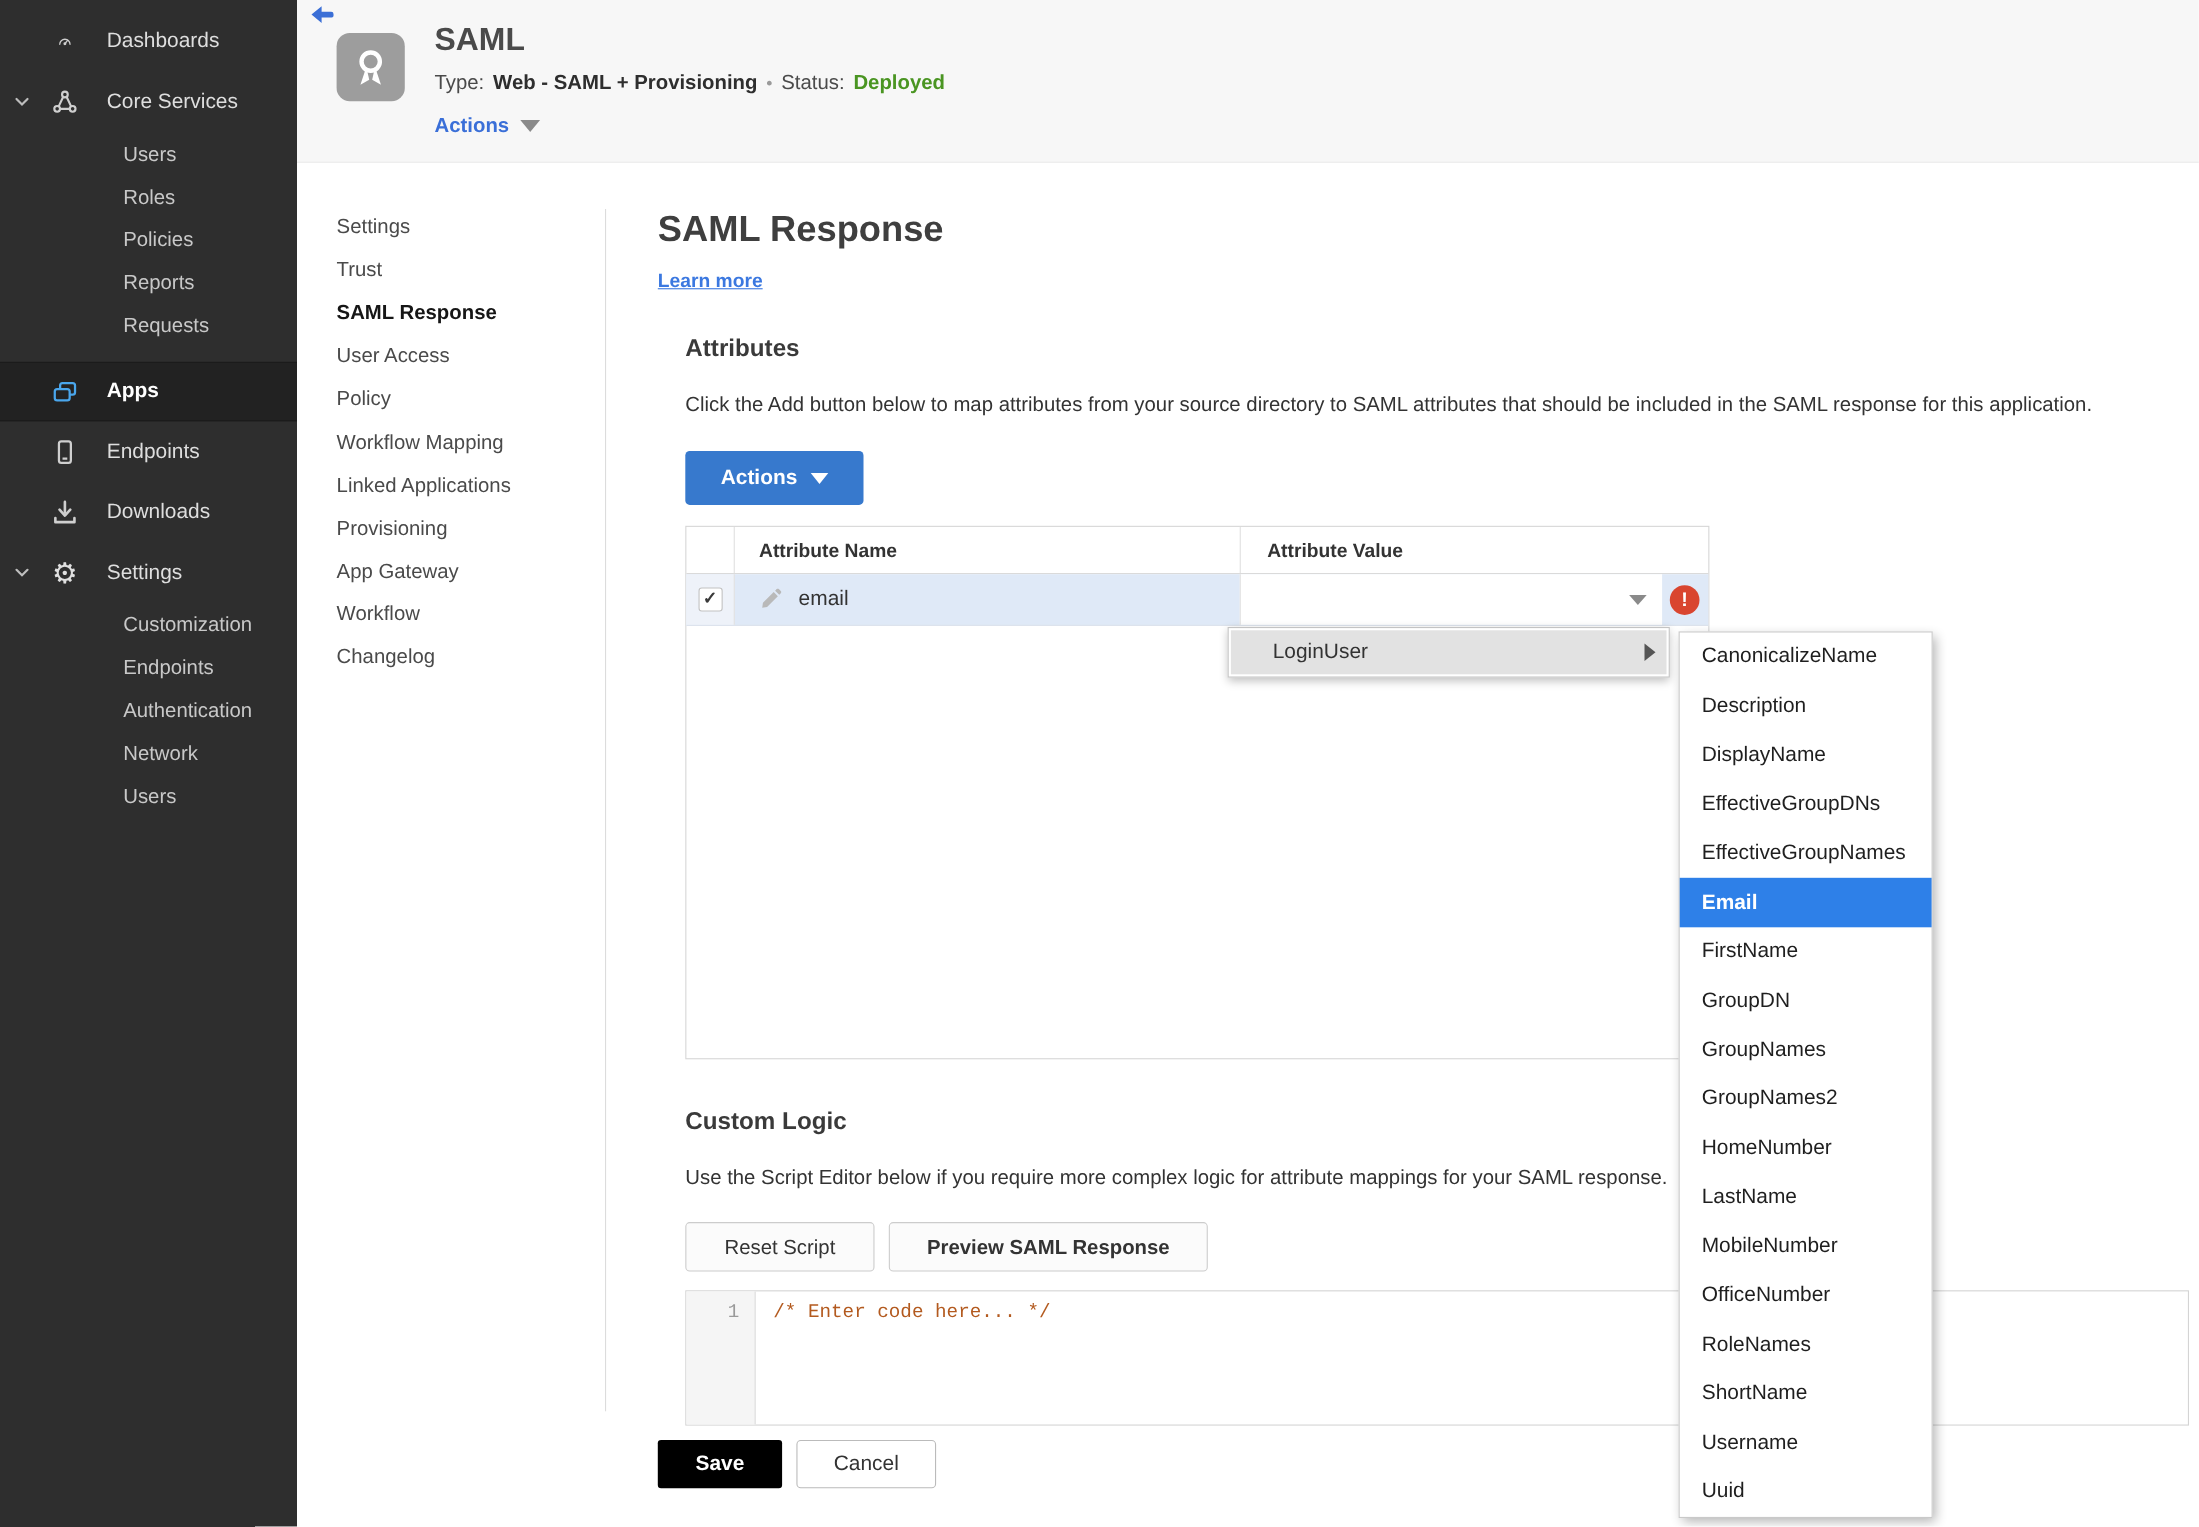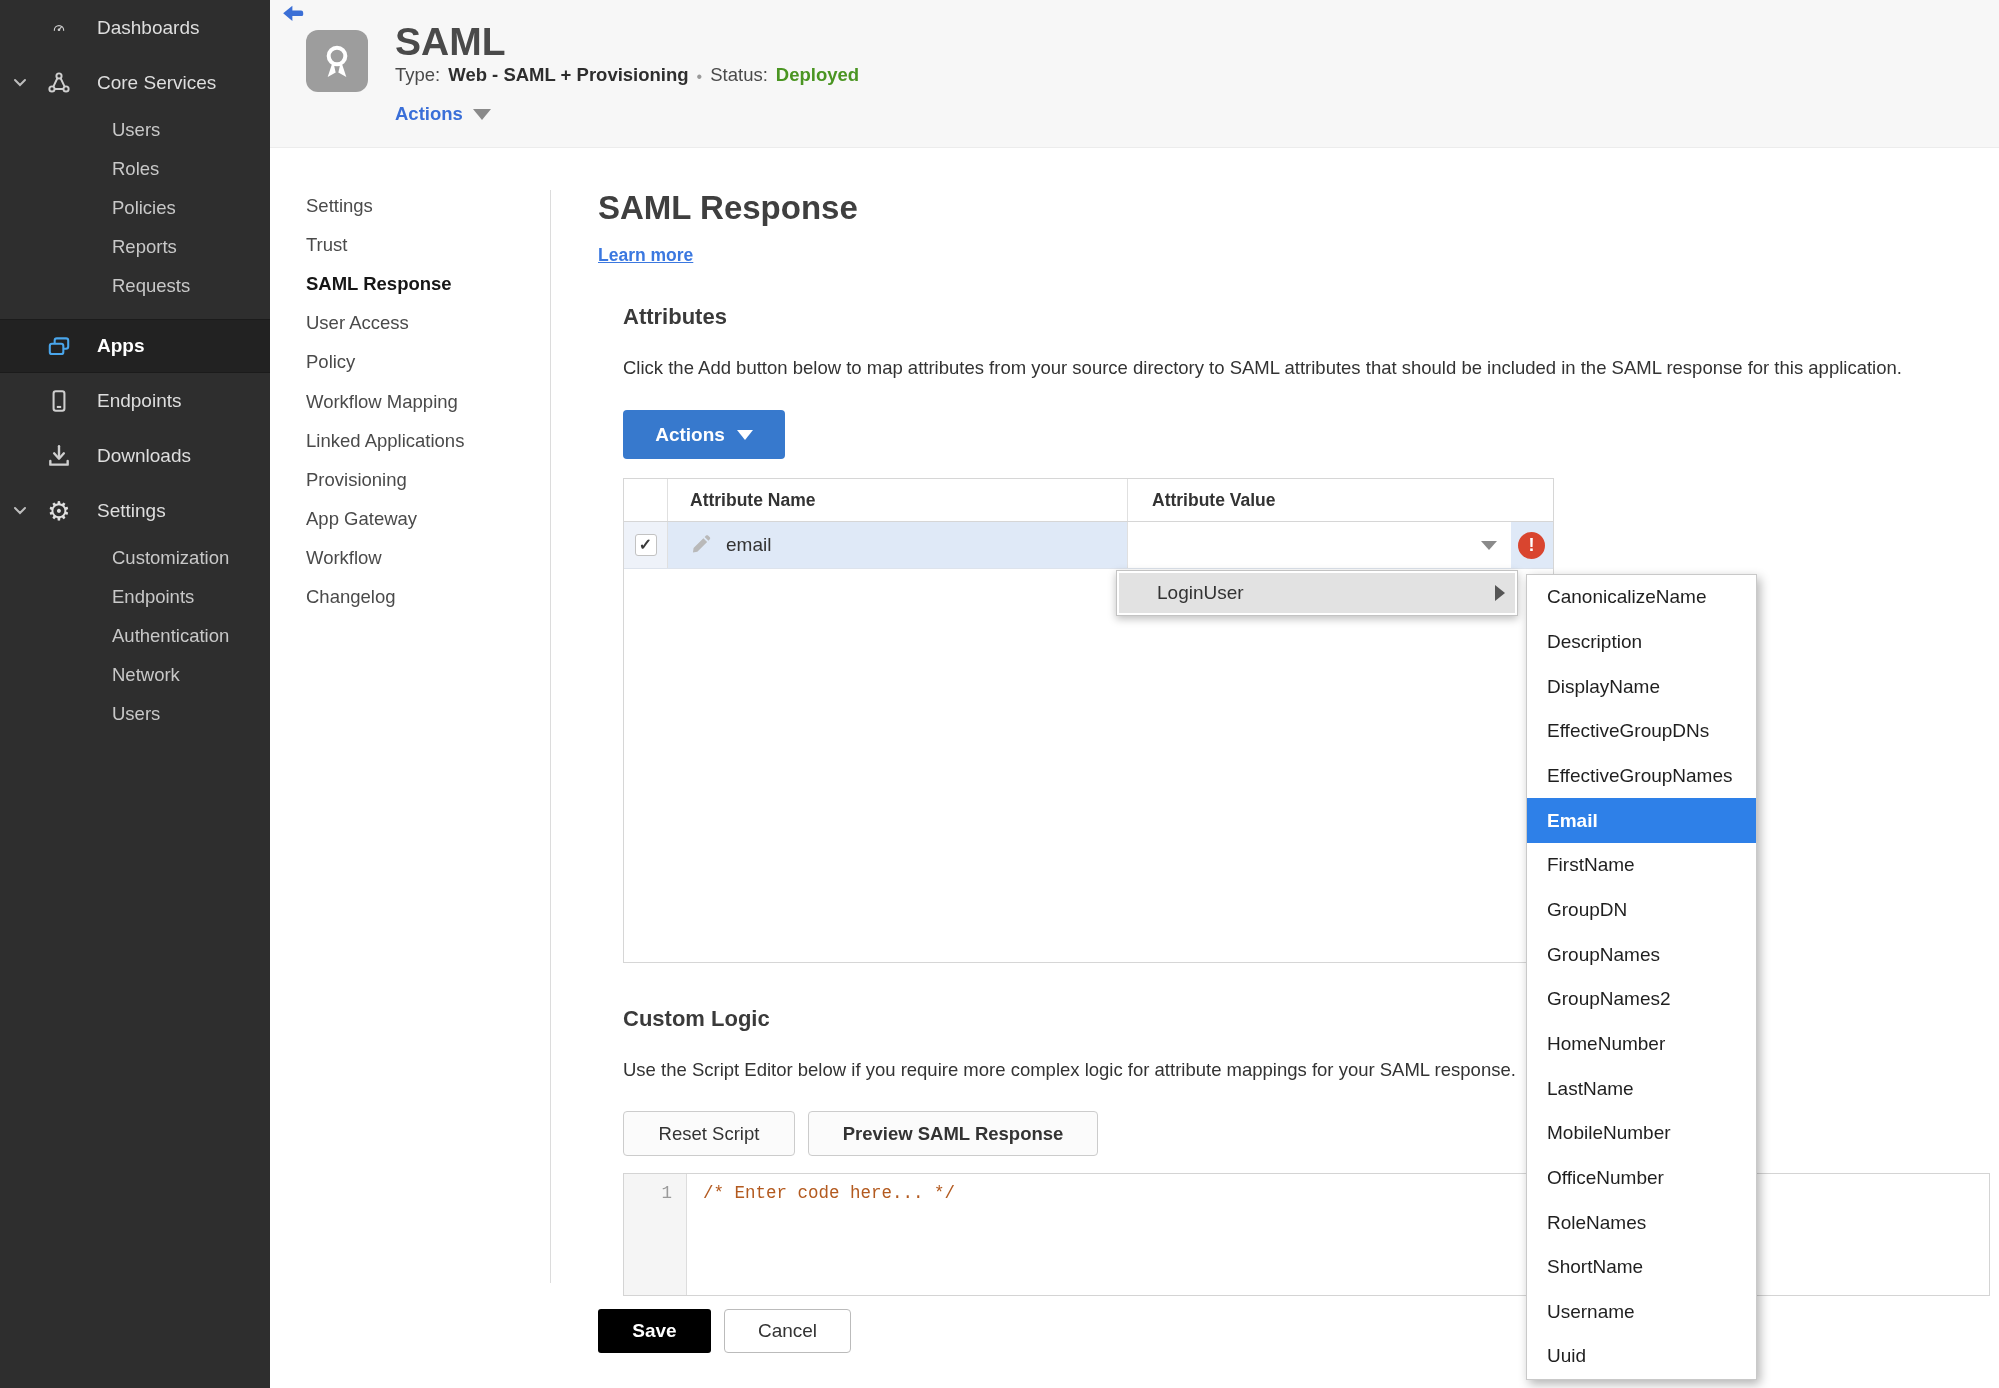--- a/index.html
+++ b/index.html
@@ -1,37 +1,37 @@
 <!DOCTYPE html>
 <html><head>
 <meta charset="utf-8">
 <style>
   * { margin:0; padding:0; box-sizing:border-box; }
   html,body { background:#ffffff; }
   body { font-family:"Liberation Sans", sans-serif; }
   .page { position:relative; width:1999px; height:1388px; background:#fff; overflow:hidden; }
 
   
-  .sidebar { position:absolute; left:0; top:0; width:270px; height:1388px; background:#2e2e2e; }
+  .sidebar { position:absolute; left:0; top:0; width:270px; height:1388px; background:#2e2e2e; padding-top:10px; }
   .sb-item { position:relative; height:55px; display:flex; align-items:center; cursor:pointer; }
   .sb-item .sb-icon { position:absolute; left:46px; width:26px; height:26px; display:flex; align-items:center; justify-content:center; }
   .sb-item .sb-chevron { position:absolute; left:13px; top:50%; margin-top:-8px; }
   .sb-label { position:absolute; left:97px; font-size:19px; color:#dedede; white-space:nowrap; }
   .sb-child { height:39px; display:flex; align-items:center; cursor:pointer; }
   .sb-child .sb-label { left:112px; font-size:18.5px; color:#c8c8c8; }
   .sb-item.active { background:#222222; border-top:1px solid #1b1b1b; border-bottom:1px solid #1b1b1b; height:54px; }
   .sb-item.active .sb-label { color:#ffffff; font-weight:bold; }
   .chev { width:14px; height:14px; }
   .gear-glyph { font-size:26px; color:#e0e0e0; line-height:26px; }
 
   
   .header { position:absolute; left:270px; top:0; width:1729px; height:148px; background:#f7f7f7; border-bottom:1px solid #ececec; }
   .back-arrow { position:absolute; left:11px; top:4px; width:26px; height:24px; cursor:pointer; }
   .app-icon { position:absolute; left:36px; top:30px; width:62px; height:62px; background:#9d9d9d; border-radius:12px; display:flex; align-items:center; justify-content:center; }
-  .hd-title { position:absolute; left:125px; top:20px; font-size:39px; font-weight:bold; color:#4a4a4a; }
+  .hd-title { position:absolute; left:125px; top:20px; font-size:29px; font-weight:bold; color:#4a4a4a; }
   .hd-meta { position:absolute; left:125px; top:64px; font-size:18.5px; color:#4a4a4a; display:flex; align-items:flex-end; gap:8px; }
   .hd-meta .b { font-weight:bold; color:#2e2e2e; }
   .hd-meta .dot { color:#9a9a9a; font-size:16px; }
   .hd-meta .green { color:#4a9522; font-weight:bold; }
   .hd-actions { position:absolute; left:125px; top:103px; font-size:18.5px; font-weight:bold; color:#3a6fd8; display:flex; align-items:center; gap:10px; cursor:pointer; }
   .caret-gray { width:0; height:0; border-left:9px solid transparent; border-right:9px solid transparent; border-top:11px solid #8a8a8a; }
 
   
   .subnav { position:absolute; left:306px; top:186px; width:230px; }
   .nav-item { height:39.2px; display:flex; align-items:center; font-size:18.5px; color:#4a4a4a; cursor:pointer; white-space:nowrap; }

